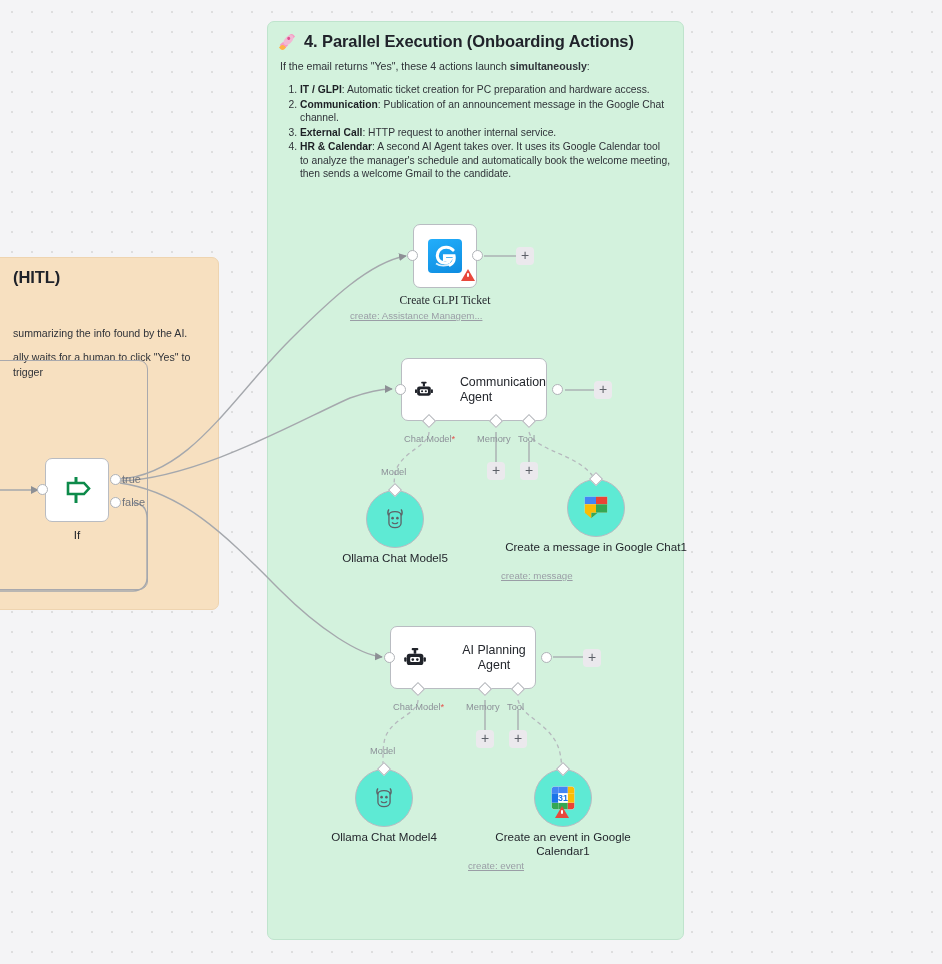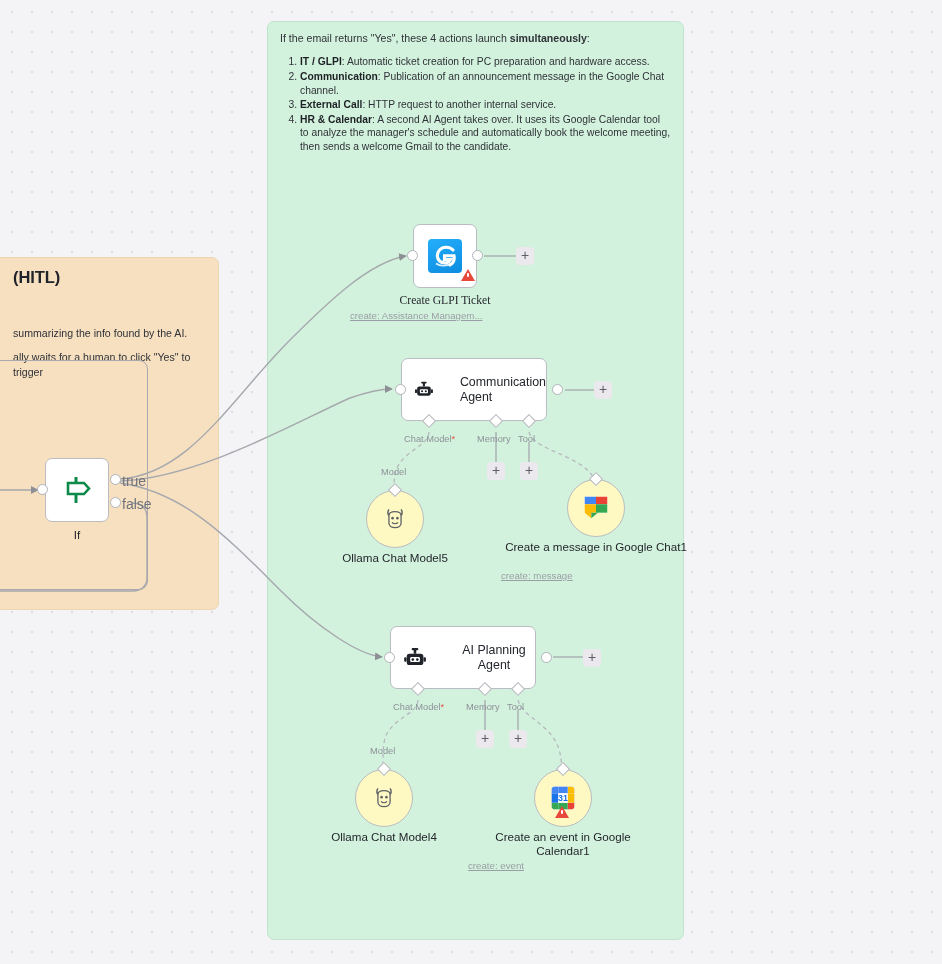--- a/index.html
+++ b/index.html
@@ -88,21 +88,21 @@
     position:absolute;text-align:center;font-size:11.6px;color:#23262c;
     line-height:1.25;width:190px;
   }
   .node-sub{
     position:absolute;text-align:left;font-size:9.7px;color:#9a9ea6;
     width:190px;line-height:1.2;text-decoration:underline;
   }
   
   .node-circ{
     position:absolute;width:58px;height:58px;border-radius:50%;
-    background:#fef9c3;border:1px solid #b9bcc2;
+    background:#5eead4;border:1px solid #b9bcc2;
     display:flex;align-items:center;justify-content:center;box-sizing:border-box;
   }
   
   .endpoint{
     position:absolute;width:11px;height:11px;border-radius:50%;
     background:#fff;border:1.4px solid #b0b3b8;box-sizing:border-box;
   }
   .diamond{
     position:absolute;width:10px;height:10px;background:#fff;
     border:1.3px solid #b0b3b8;transform:rotate(45deg);box-sizing:border-box;
@@ -110,21 +110,21 @@
   .plus-chip{
     position:absolute;width:18px;height:18px;border-radius:4px;
     background:#ebe9ed;color:#5d6068;font-size:14px;line-height:17px;
     text-align:center;box-sizing:border-box;
   }
   .conn-label{
     position:absolute;font-size:9.3px;color:#8d9199;white-space:nowrap;
   }
   .conn-label .req{color:#e5554e;}
   .io-label{
-    position:absolute;font-size:14px;color:#6f737b;white-space:nowrap;
+    position:absolute;font-size:11px;color:#6f737b;white-space:nowrap;
   }
   
   .warn{position:absolute;width:0;height:0;
     border-left:7px solid transparent;border-right:7px solid transparent;
     border-bottom:12px solid #e8483c;}
   .warn::after{content:"";position:absolute;left:-1px;top:4px;width:2px;height:4px;background:#fff;border-radius:1px;}
   
   svg.wires{position:absolute;inset:0;width:942px;height:964px;pointer-events:none;}
 </style>
 </head>
@@ -136,20 +136,30 @@
   <div class="sticky-inner">
     <div class="note-title" style="padding-left:150px;">(HITL)</div>
     <div class="note-lead" style="margin-top:38px;padding-left:150px;">summarizing the info found by the AI.</div>
     <div class="note-lead" style="padding-left:150px;">ally waits for a human to click "Yes" to trigger</div>
   </div>
 </div>
 <div class="group-box"></div>
 
 <div class="sticky sticky-green">
   <div class="sticky-inner">
+    <div class="note-title">
+      <span class="rocket">
+        <span class="fin1"></span>
+          <span class="fin2"></span>
+          <span class="flame"></span>
+        <span class="body"></span>
+          <span class="win"></span>
+      </span>
+      <span>4. Parallel Execution (Onboarding Actions)</span>
+    </div>
     <div class="note-lead">
       If the email returns "Yes", these 4 actions launch <b>simultaneously</b>:
     </div>
     <ol class="note-list">
       <li><b>IT / GLPI</b><span>: Automatic ticket creation for PC preparation and hardware access.</span></li>
       <li><b>Communication</b><span>: Publication of an announcement message in the Google Chat channel.</span></li>
       <li><b>External Call</b><span>: HTTP request to another internal service.</span></li>
       <li><b>HR &amp; Calendar</b><span>: A second AI Agent takes over. It uses its Google Calendar tool to analyze the manager's schedule and automatically book the welcome meeting, then sends a welcome Gmail to the candidate.</span></li>
     </ol>
   </div>

